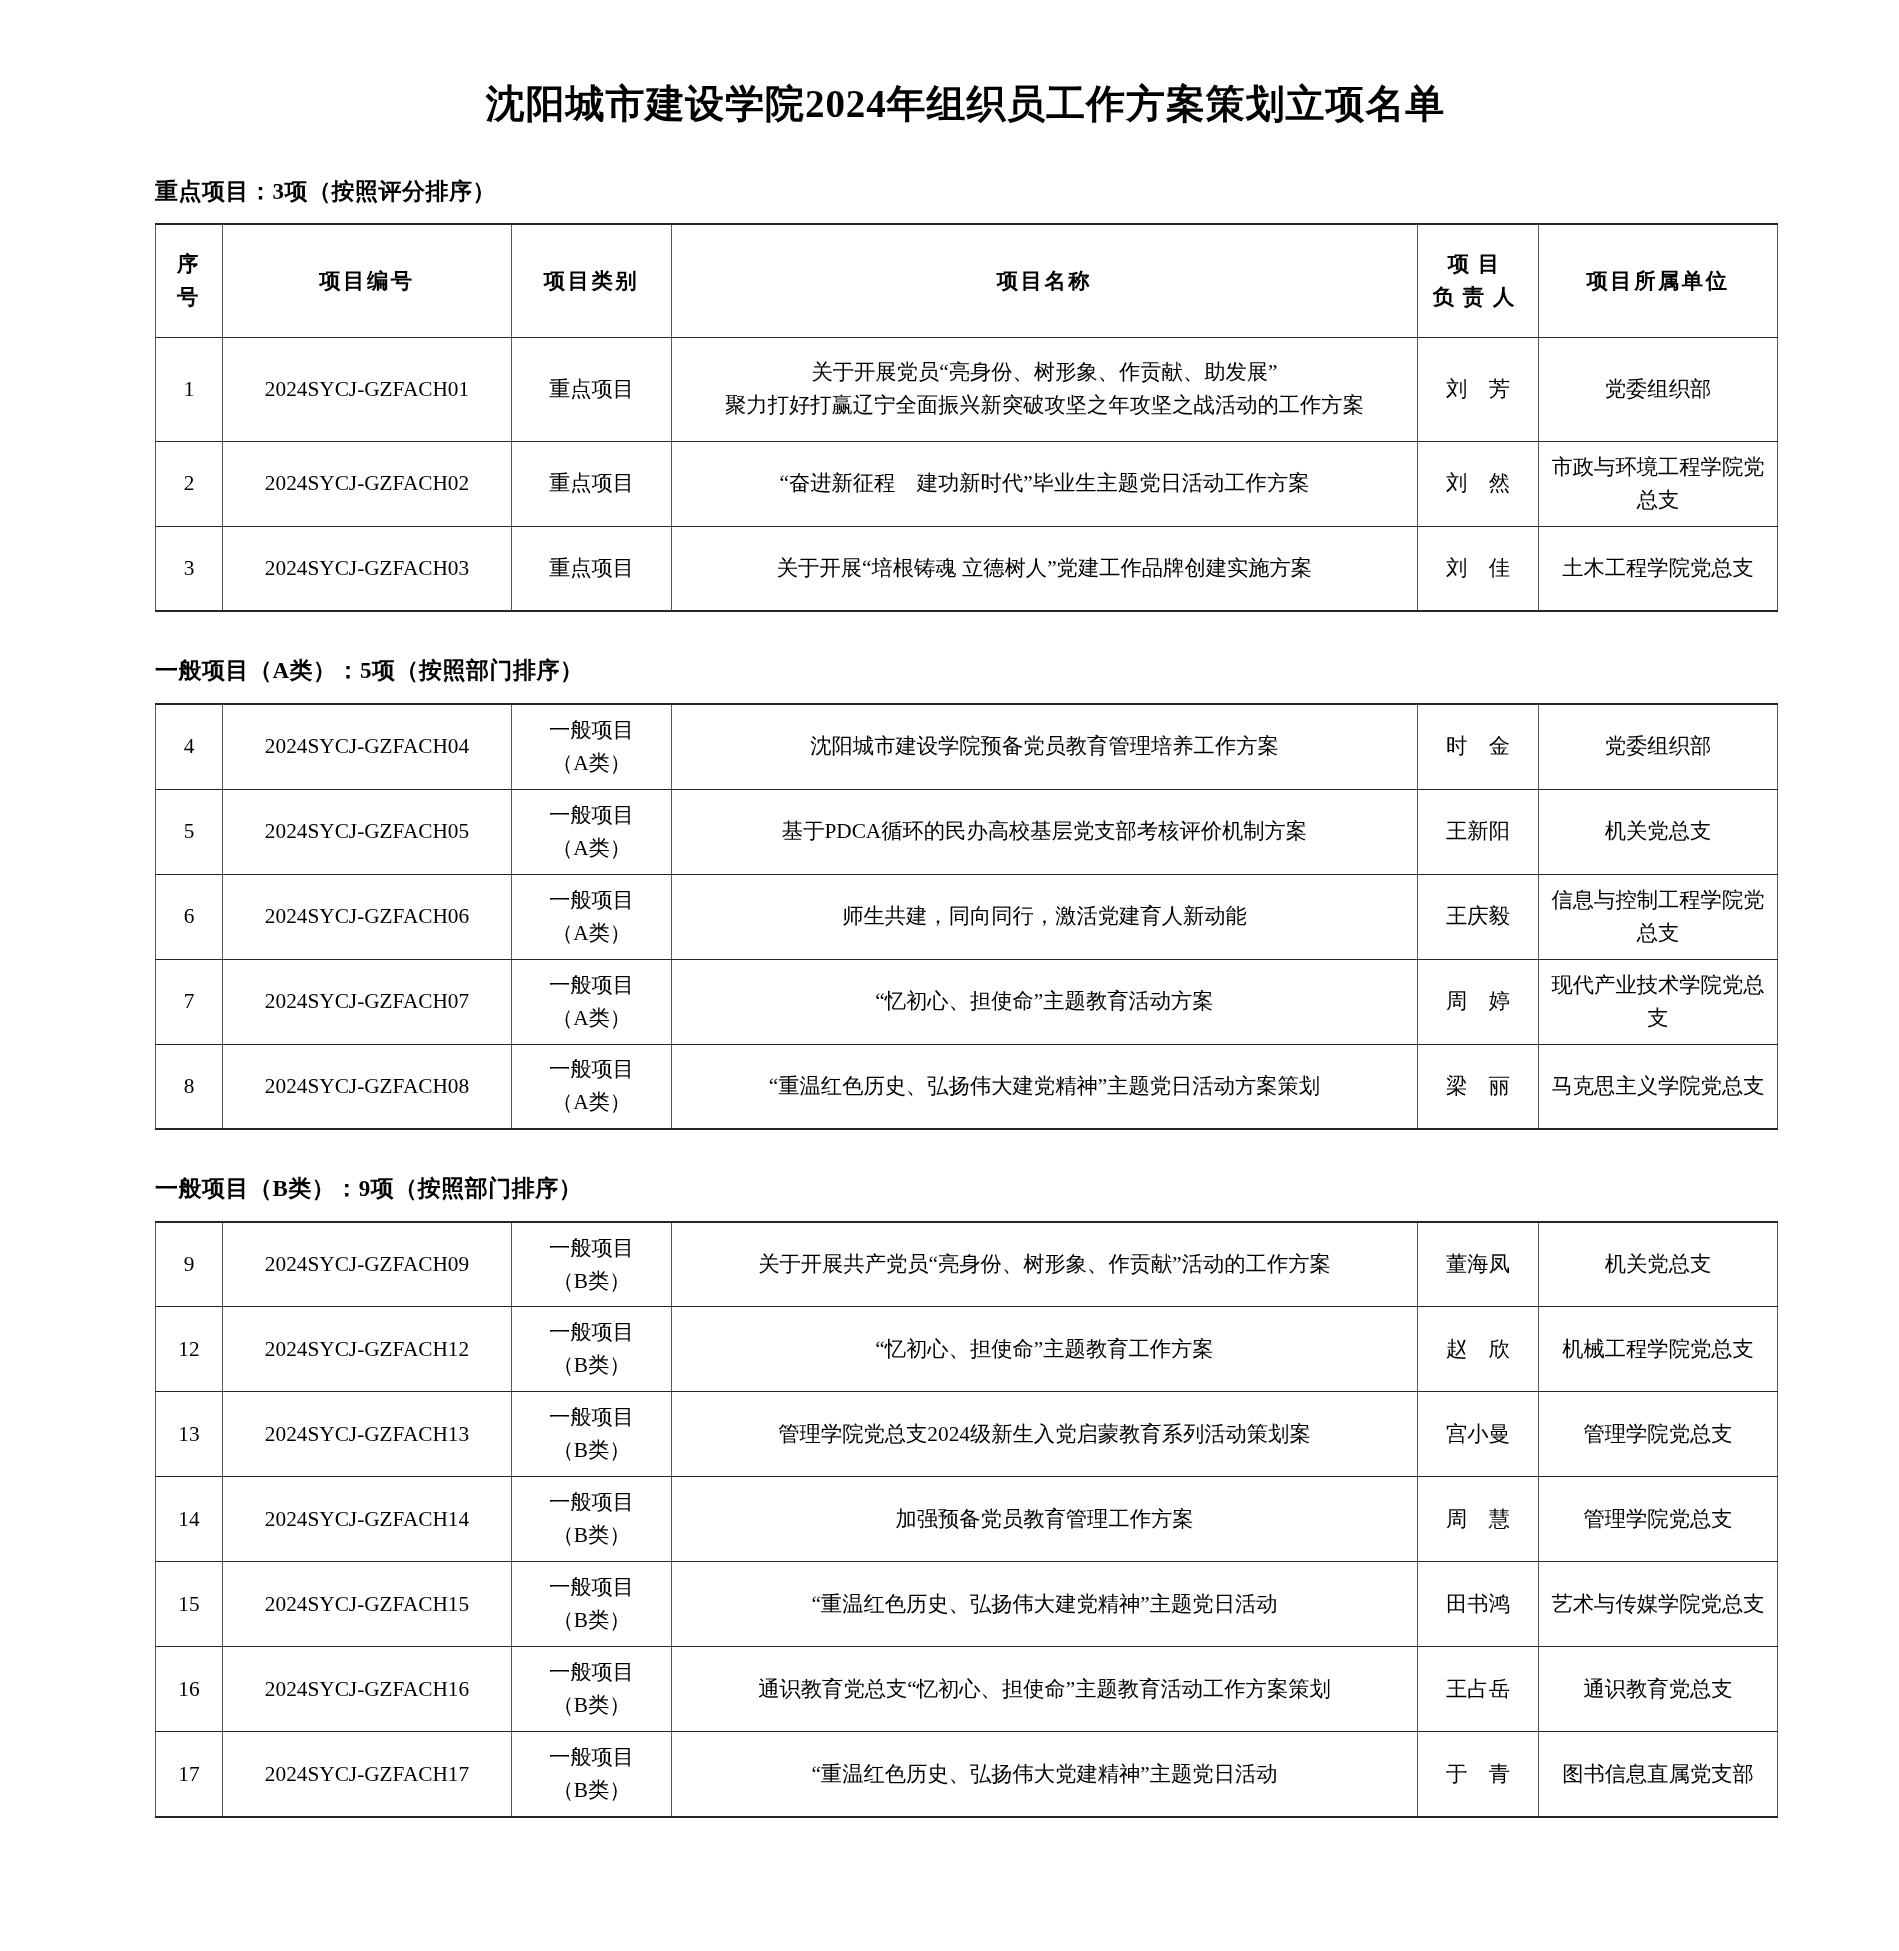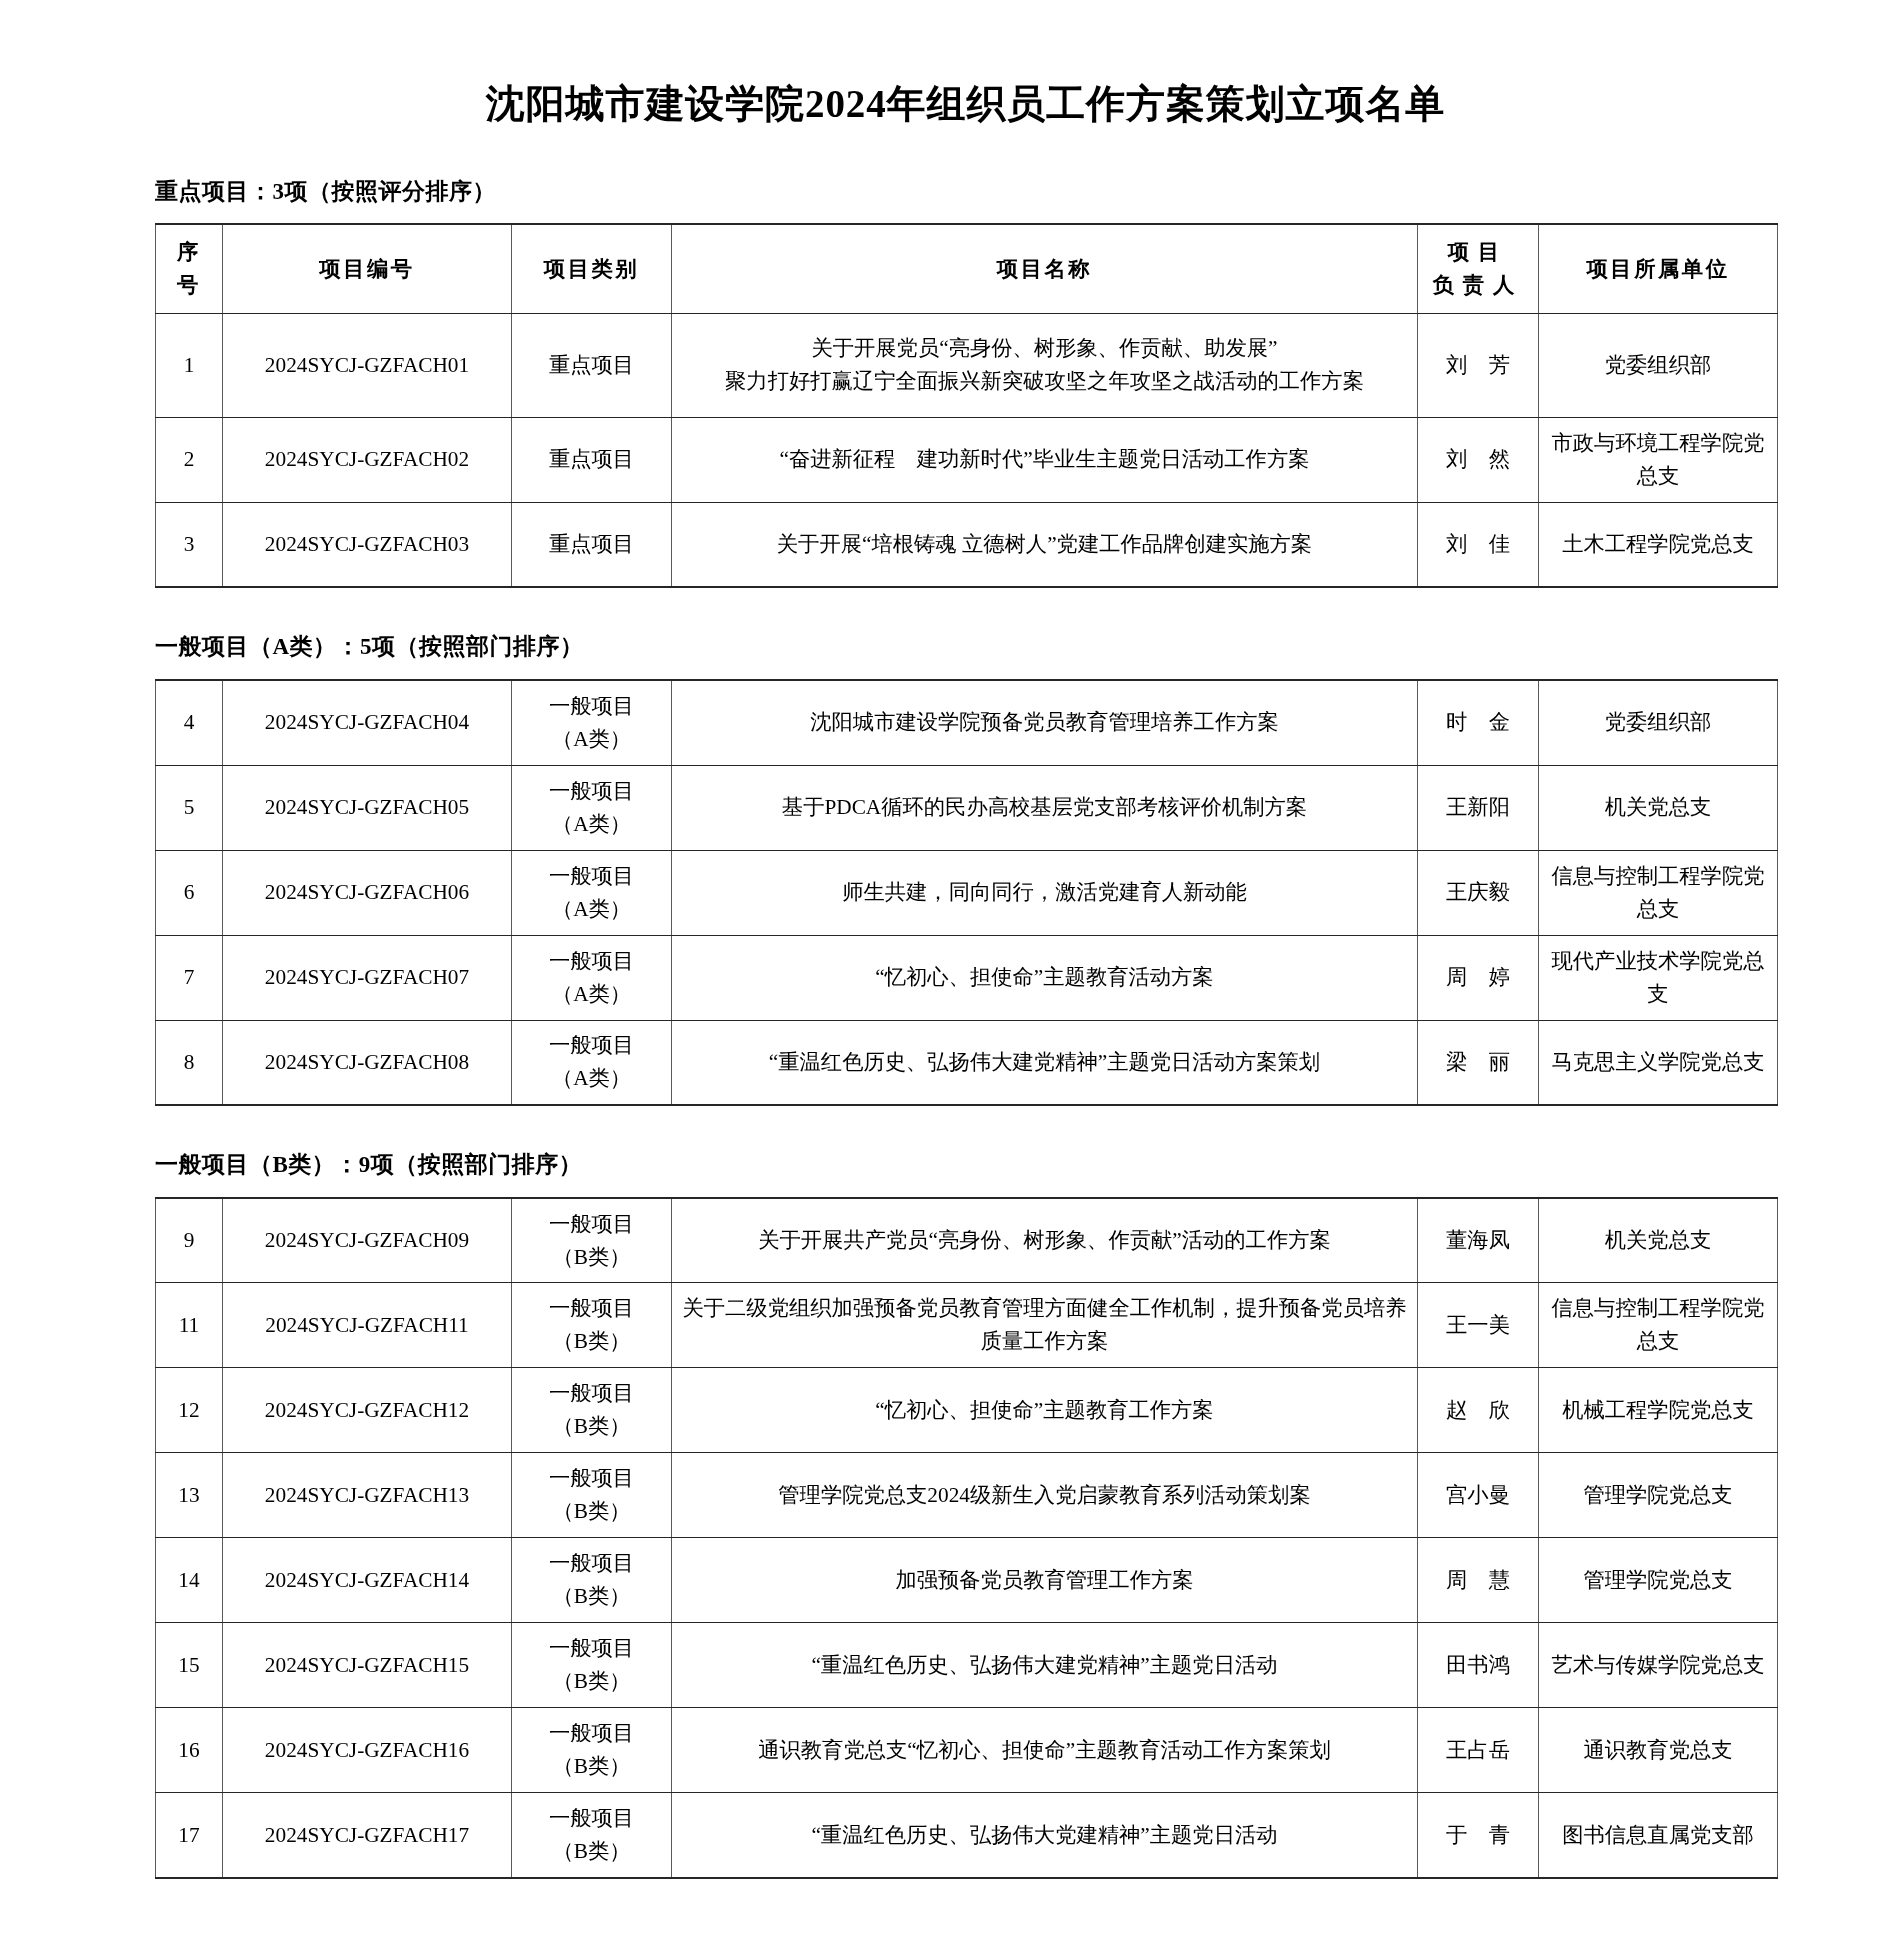--- a/index.html
+++ b/index.html
@@ -58,21 +58,21 @@
     line-height: 1.55;
     padding: 7.4px 9.3px;
     white-space: pre-line;
     word-break: break-word;
   }
   .proj-table th {
     font-weight: bold;
     letter-spacing: 0.12em;
   }
   .proj-table th.leader-head { letter-spacing: 0.42em; }
-  tr.header-row { height: 89px; }
+  tr.header-row { height: 113px; }
   tr.data-row { height: 85px; }
   tr.data-row.tall { height: 104px; }
   col.col-no     { width: 67px; }
   col.col-code   { width: 289px; }
   col.col-type   { width: 160px; }
   col.col-name   { width: 746px; }
   col.col-leader { width: 121px; }
   col.col-unit   { width: 239px; }
 </style>
 </head>
@@ -208,29 +208,20 @@
               <tr class="data-row">
                 <td>9</td>
                 <td>2024SYCJ-GZFACH09</td>
                 <td>一般项目
 （B类）</td>
                 <td>关于开展共产党员“亮身份、树形象、作贡献”活动的工作方案</td>
                 <td>董海凤</td>
                 <td>机关党总支</td>
               </tr>
               <tr class="data-row">
-                <td>11</td>
-                <td>2024SYCJ-GZFACH11</td>
-                <td>一般项目
-（B类）</td>
-                <td>关于二级党组织加强预备党员教育管理方面健全工作机制，提升预备党员培养质量工作方案</td>
-                <td>王一美</td>
-                <td>信息与控制工程学院党总支</td>
-              </tr>
-              <tr class="data-row">
                 <td>12</td>
                 <td>2024SYCJ-GZFACH12</td>
                 <td>一般项目
 （B类）</td>
                 <td>“忆初心、担使命”主题教育工作方案</td>
                 <td>赵　欣</td>
                 <td>机械工程学院党总支</td>
               </tr>
               <tr class="data-row">
                 <td>13</td>

